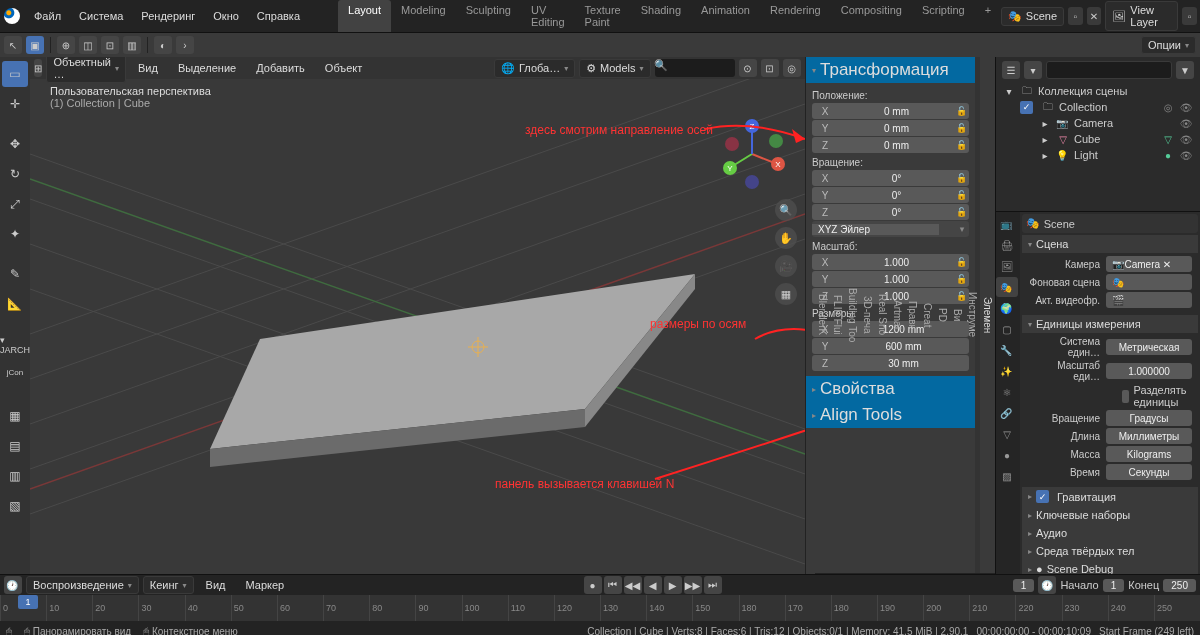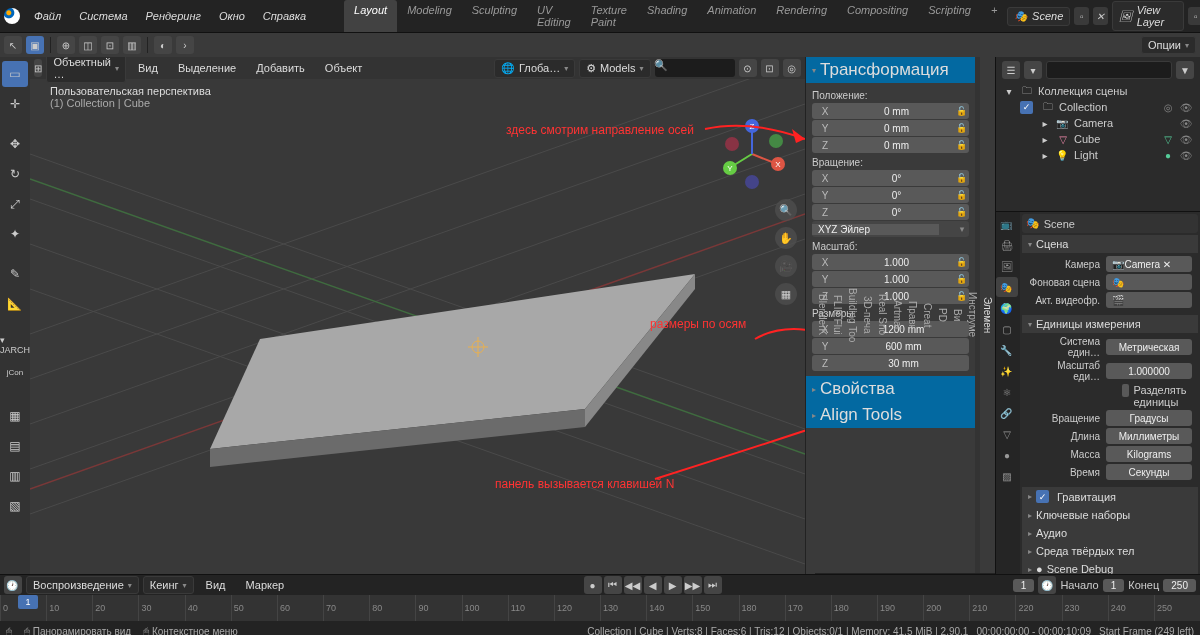--- a/index.html
+++ b/index.html
@@ -1,17 +1,17 @@
 <!DOCTYPE html>
 <html><head>
 <meta charset="utf-8">
 <style>
 * { box-sizing: border-box; margin: 0; padding: 0; font-family: "Segoe UI", Arial, sans-serif; }
 body { width: 1200px; height: 635px; background: #232323; color: #ccc; font-size: 11px; overflow: hidden; position: relative; }
-.top-menu { height: 22px; background: #232323; display: flex; align-items: center; padding: 16px 4px; border-bottom: 1px solid #111; font-style: italic; }
+.top-menu { height: 22px; background: #232323; display: flex; align-items: center; padding: 16px 4px; border-bottom: 1px solid #111; }
 .top-menu .left { display: flex; align-items: center; gap: 2px; }
 .menu-item { padding: 3px 8px; cursor: pointer; color: #ddd; }
 .logo { width: 16px; height: 16px; border-radius: 50%; background: radial-gradient(circle at 30% 30%, #fa0 2px, #06b 3px 5px, #fff 6px); margin-right: 4px; }
 .workspace-tabs { display: flex; gap: 0; margin-left: 30px; }
 .workspace-tab { padding: 4px 10px; color: #999; cursor: pointer; border-radius: 3px 3px 0 0; }
 .workspace-tab.active { background: #424242; color: #fff; }
 .top-right { margin-left: auto; display: flex; align-items: center; gap: 4px; }
 .dropdown { background: #2b2b2b; border: 1px solid #3a3a3a; padding: 2px 6px; border-radius: 3px; color: #ddd; display: inline-flex; align-items: center; gap: 4px; cursor: pointer; }
 .dropdown .arrow { font-size: 8px; color: #888; }
 .icon-btn { width: 18px; height: 18px; background: #3a3a3a; border-radius: 3px; display: inline-flex; align-items: center; justify-content: center; cursor: pointer; color: #ccc; font-size: 10px; }
@@ -258,21 +258,21 @@
         <div class="gizmo-circle" style="background:#484;left:52px;top:15px;"></div>
         <div class="gizmo-circle" style="background:#448;left:28px;top:56px;"></div>
       </div>
       <div class="side-nav">
         <div class="nav-btn">🔍</div>
         <div class="nav-btn">✋</div>
         <div class="nav-btn">🎥</div>
         <div class="nav-btn">▦</div>
       </div>
       
-      <div class="annot" style="left:476px;top:44px;">здесь смотрим направление осей</div>
+      <div class="annot" style="left:495px;top:44px;">здесь смотрим направление осей</div>
       <div class="annot" style="left:620px;top:238px;">размеры по осям</div>
       <div class="annot" style="left:465px;top:398px;">панель вызывается клавишей N</div>
       <svg class="arrow" style="left:670px;top:30px;" width="120" height="50">
           <path d="M5 20 Q50 10 105 30" stroke="#f22" stroke-width="2" fill="none"></path>
           <path d="M105 30 L92 20 L96 34 Z" fill="#f22"></path>
         </svg>
       <svg class="arrow" style="left:720px;top:235px;" width="100" height="50">
           <path d="M5 25 Q40 5 90 25" stroke="#f22" stroke-width="2" fill="none"></path>
           <path d="M90 25 L77 15 L81 29 Z" fill="#f22"></path>
         </svg>
@@ -474,21 +474,21 @@
             <div class="field-row">
                 <div class="field-label">Система един…</div>
                 <div class="field-input">Метрическая</div>
               </div>
             <div class="field-row">
                 <div class="field-label">Масштаб еди…</div>
                 <div class="field-input">1.000000</div>
               </div>
             <div class="field-row">
                 <div class="field-label"></div>
-                <div style="flex:1;display:flex;padding-left:44px;">
+                <div style="flex:1;display:flex;align-items:center;padding-left:44px;">
                   <span class="checkbox"></span>
                   <span>Разделять единицы</span>
                 </div>
               </div>
             <div class="field-row">
                 <div class="field-label">Вращение</div>
                 <div class="field-input">Градусы</div>
               </div>
             <div class="field-row">
                 <div class="field-label">Длина</div>

